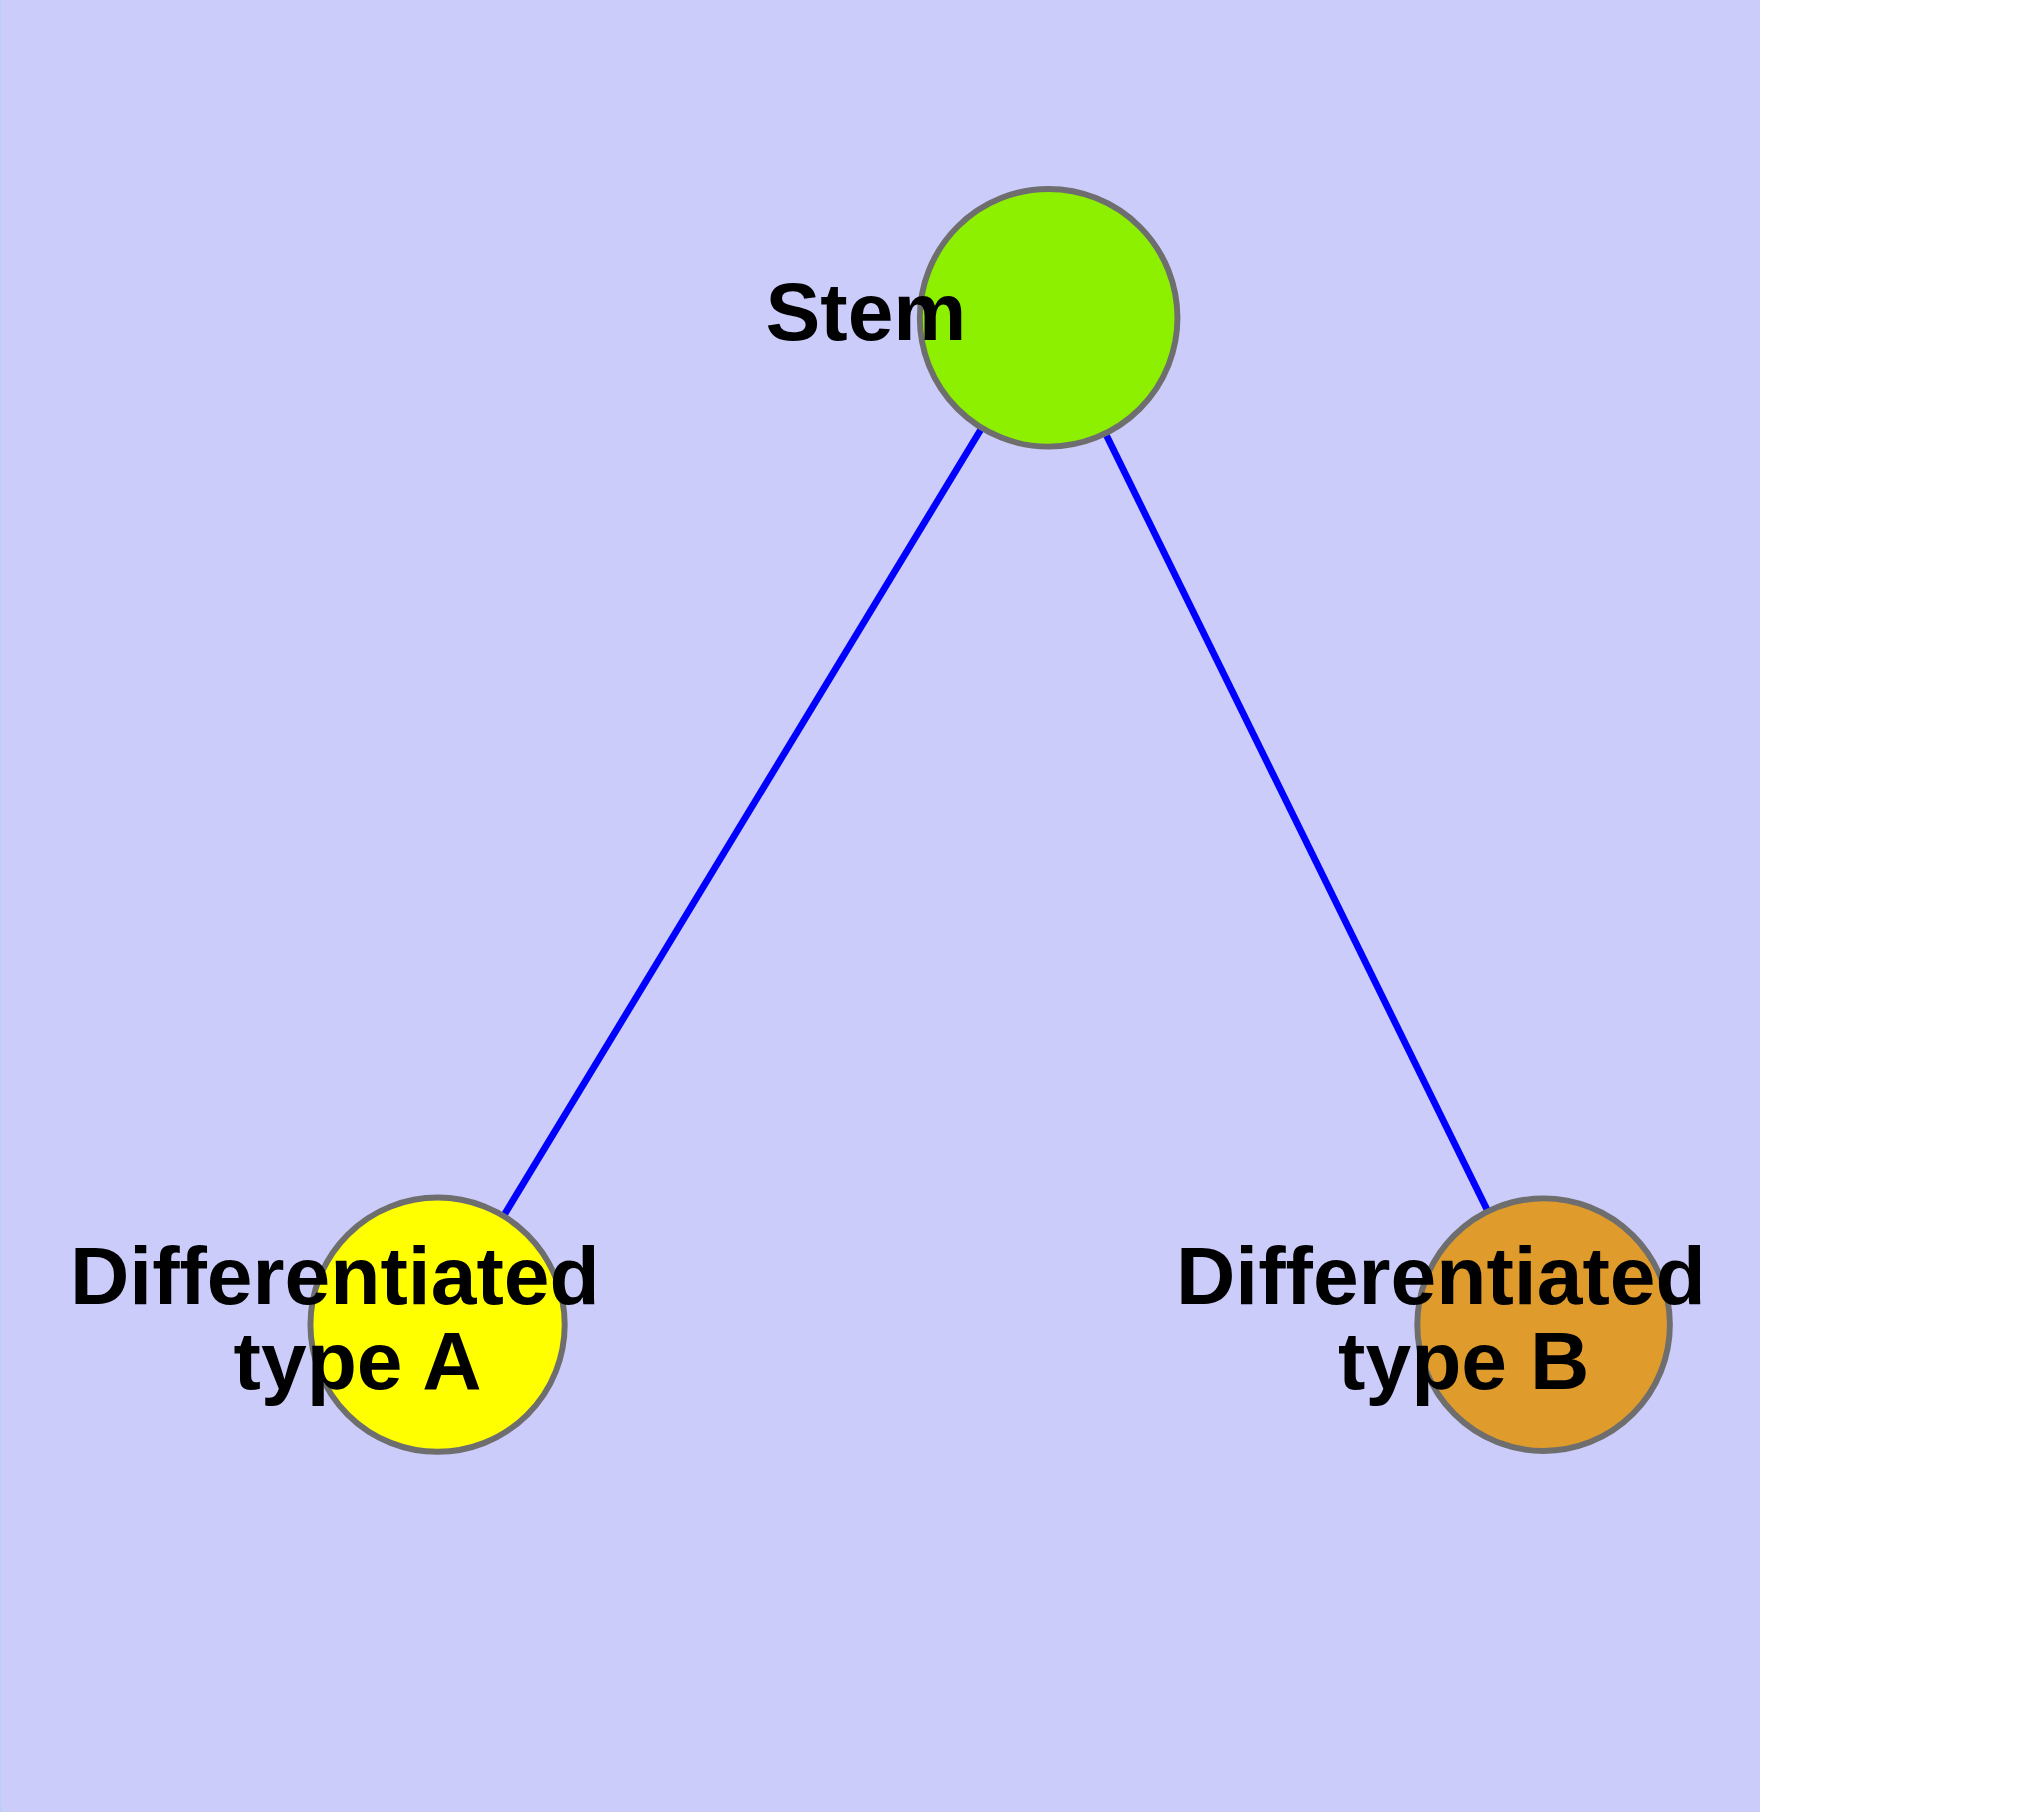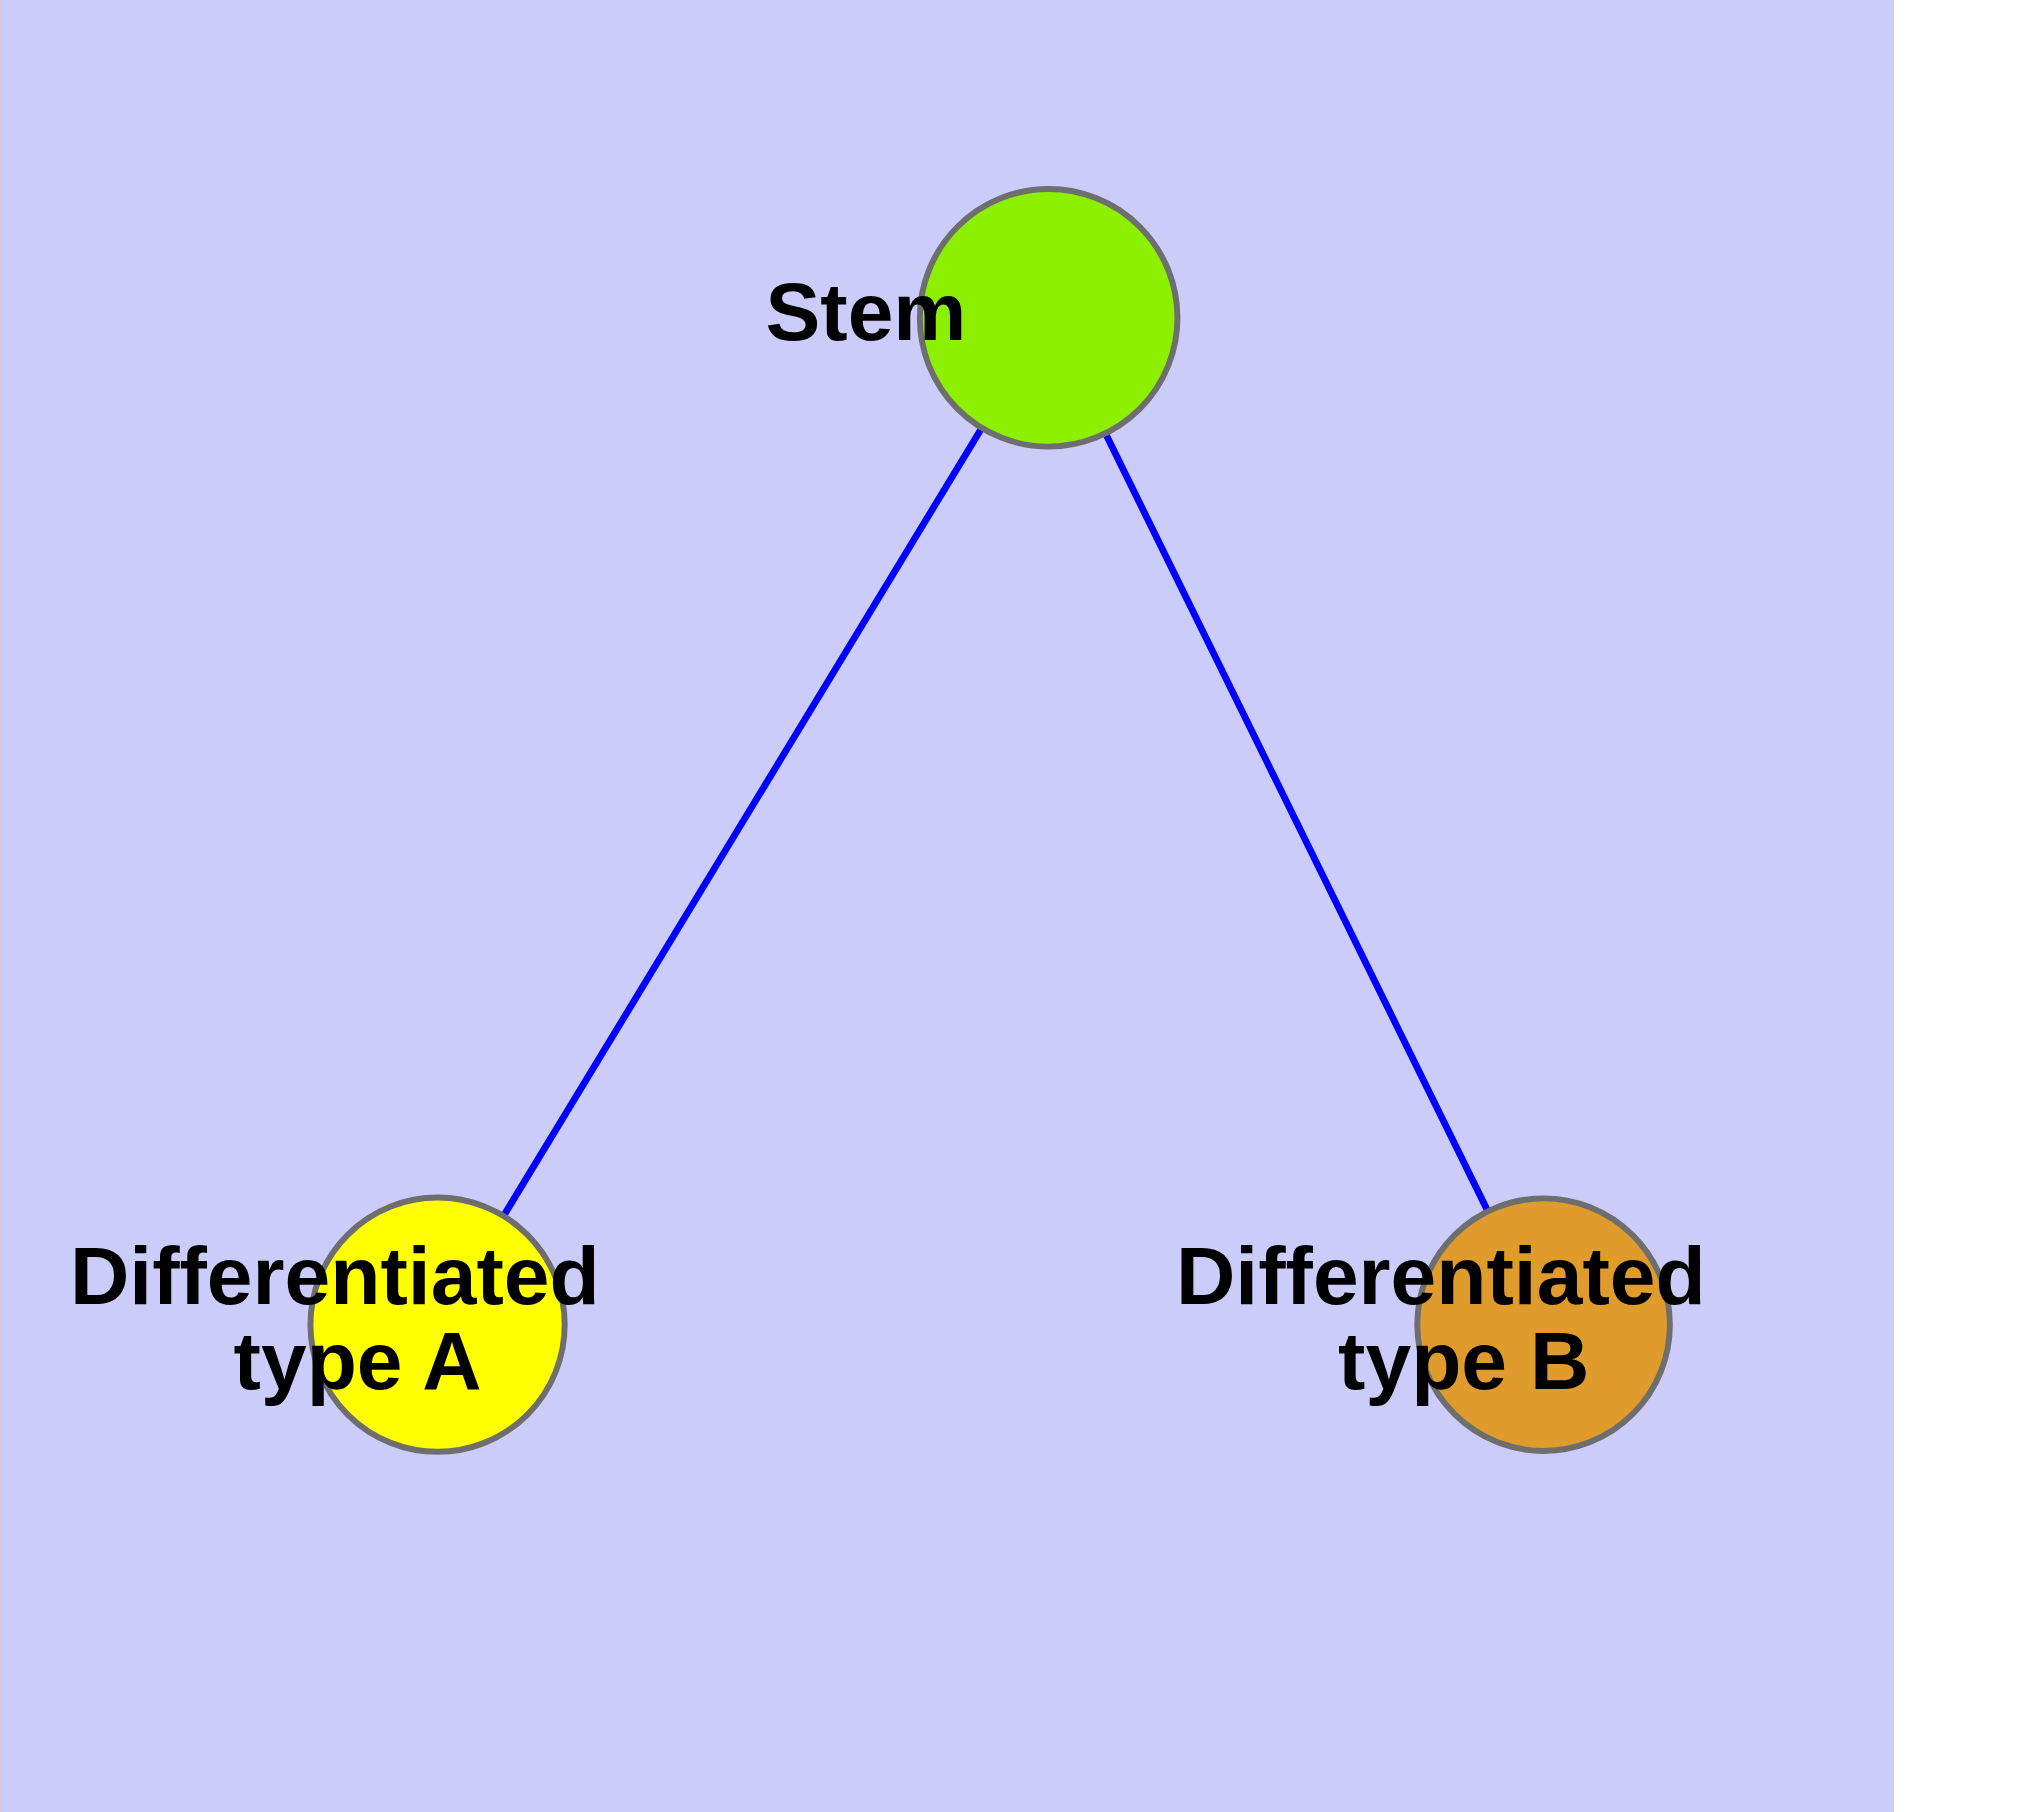--- a/index.html
+++ b/index.html
@@ -35,21 +35,21 @@
     font-size: 97px;
     fill: #000000;
     text-anchor: middle;
     dominant-baseline: middle;
     white-space: pre;
   }
 </style>
 </head>
 <body>
 
-<div id="canvas" style="width: 1894px; height: 1812px; background: #fdba74;">
+<div id="canvas" style="width: 1760px; height: 1812px; background: #5eead4;">
   <svg id="graph-svg" viewBox="0 0 2384 2138" xmlns="http://www.w3.org/2000/svg" style="width: 2021px; height: 1812px;">
 
     <rect id="bg-rect" x="0" y="0" width="2384" height="2138" fill="#ccccfa"></rect>
 
     <g id="edges-layer">
       <line id="edge-0" class="edge-line" x1="1237" y1="375" x2="516" y2="1563" stroke="#0000ff" stroke-width="8"></line>
       <line id="edge-1" class="edge-line" x1="1237" y1="375" x2="1821" y2="1563" stroke="#0000ff" stroke-width="8"></line>
     </g>
 
     <g id="nodes-layer">

